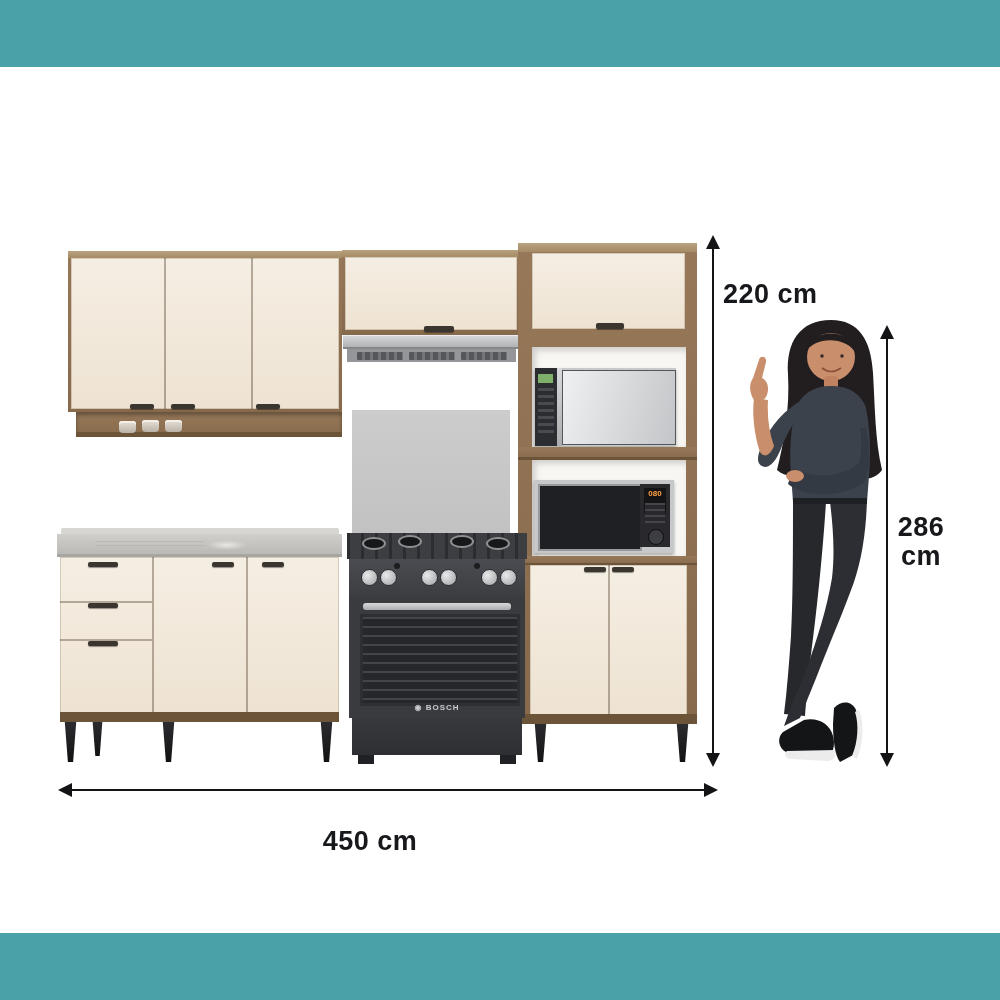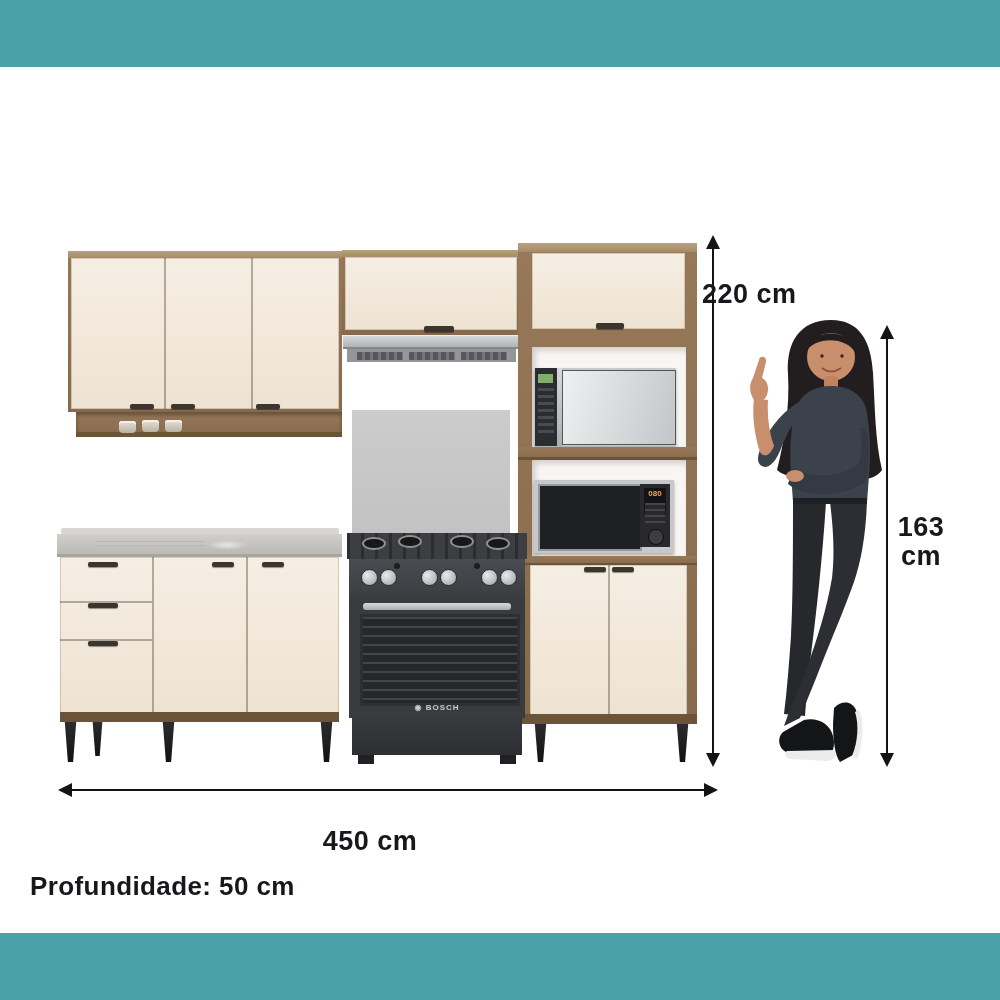--- a/index.html
+++ b/index.html
@@ -188,33 +188,32 @@
     <path d="M97,426 C94,414 82,407 68,410 L47,422 C41,427 42,438 50,442 L86,449 C96,449 100,437 97,426 Z" fill="#141517"></path>
     <path d="M99,440 L51,441 C47,443 49,449 55,449 L91,451 C99,451 101,444 99,440 Z" fill="#ececec"></path>
     <path d="M98,398 C106,390 116,391 120,400 C124,414 123,430 117,445 L104,452 C99,446 97,430 97,414 Z" fill="#141517"></path>
     <path d="M119,402 C123,414 122,432 116,446 L121,449 C128,433 128,410 123,400 Z" fill="#ececec"></path>
   </svg>
 
   <div>
     <div class="dim-line" style="left:712px;top:247px;width:2px;height:508px;"></div>
     <div class="ah ah-up" style="left:706px;top:235px;"></div>
     <div class="ah ah-down" style="left:706px;top:753px;"></div>
-    <div class="dim-label" style="left:702px;top:279px;">220 cm</div>
+    <div class="dim-label" style="left:723px;top:279px;">220 cm</div>
   </div>
 
   <div>
     <div class="dim-line" style="left:886px;top:337px;width:2px;height:418px;"></div>
     <div class="ah ah-up" style="left:880px;top:325px;"></div>
     <div class="ah ah-down" style="left:880px;top:753px;"></div>
-    <div class="dim-label" style="left:895px;top:512px;width:52px;text-align:center;">163</div>
+    <div class="dim-label" style="left:895px;top:512px;width:52px;text-align:center;">286</div>
     <div class="dim-label" style="left:895px;top:541px;width:52px;text-align:center;">cm</div>
   </div>
 
   <div>
     <div class="dim-line" style="left:70px;top:789px;width:636px;height:2px;"></div>
     <div class="ah ah-left" style="left:58px;top:783px;"></div>
     <div class="ah ah-right" style="left:704px;top:783px;"></div>
     <div class="dim-label" style="left:58px;top:826px;width:624px;text-align:center;">450 cm</div>
   </div>
 
-  <div class="depth-note">Profundidade: 50 cm</div>
 
 </div>
 
 </body></html>

